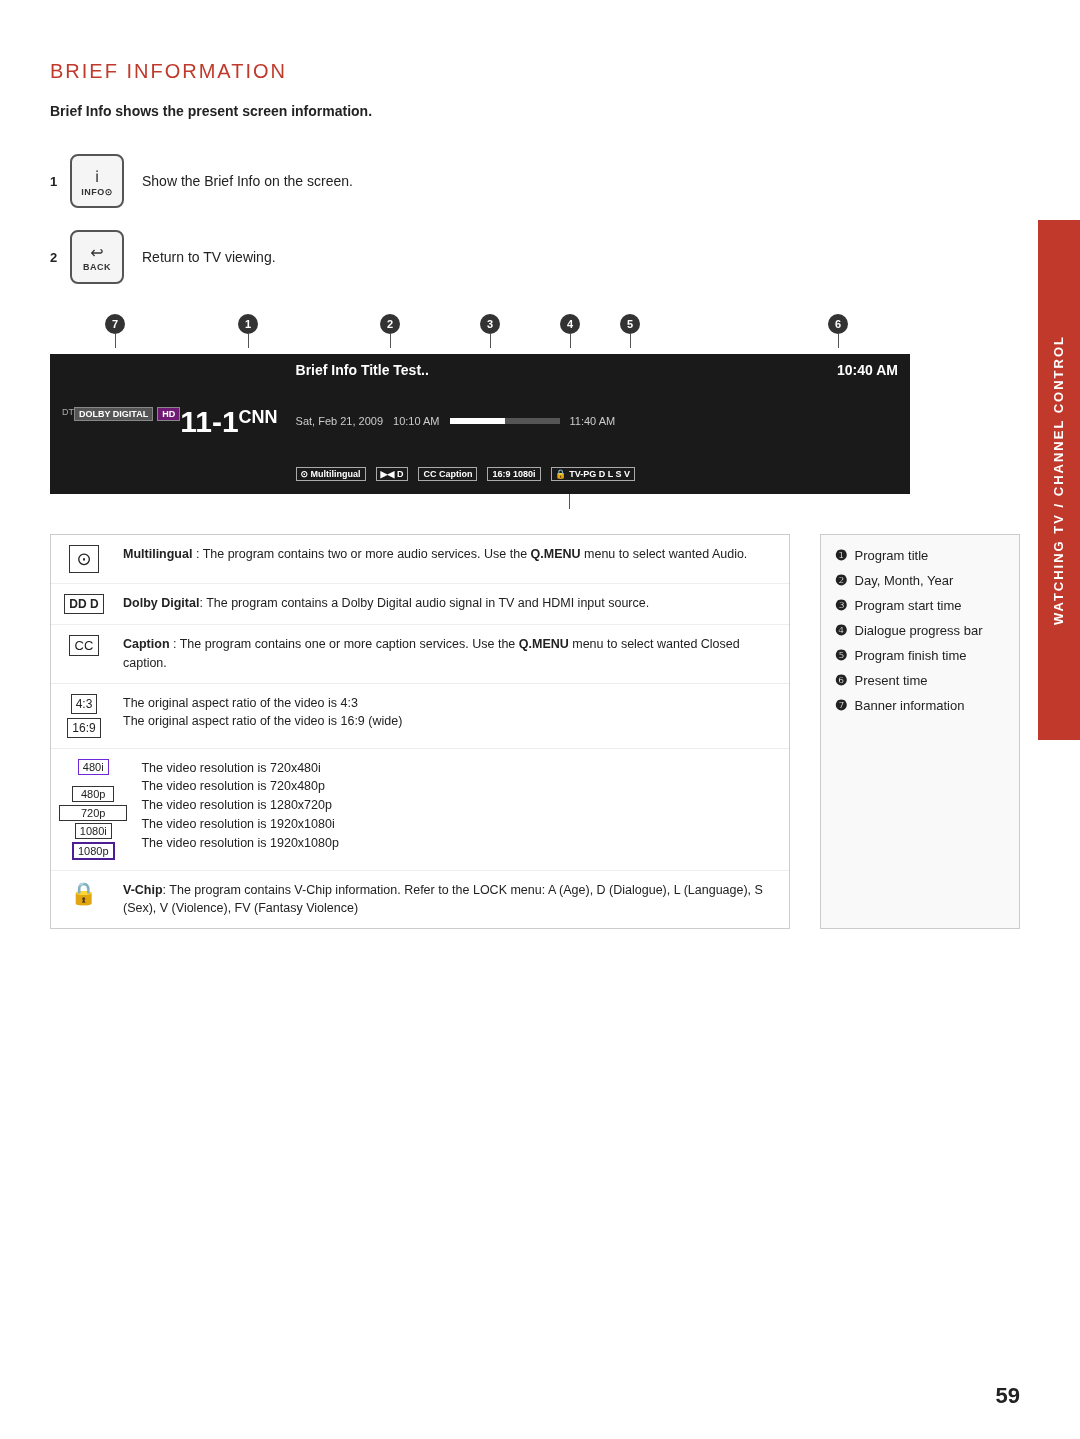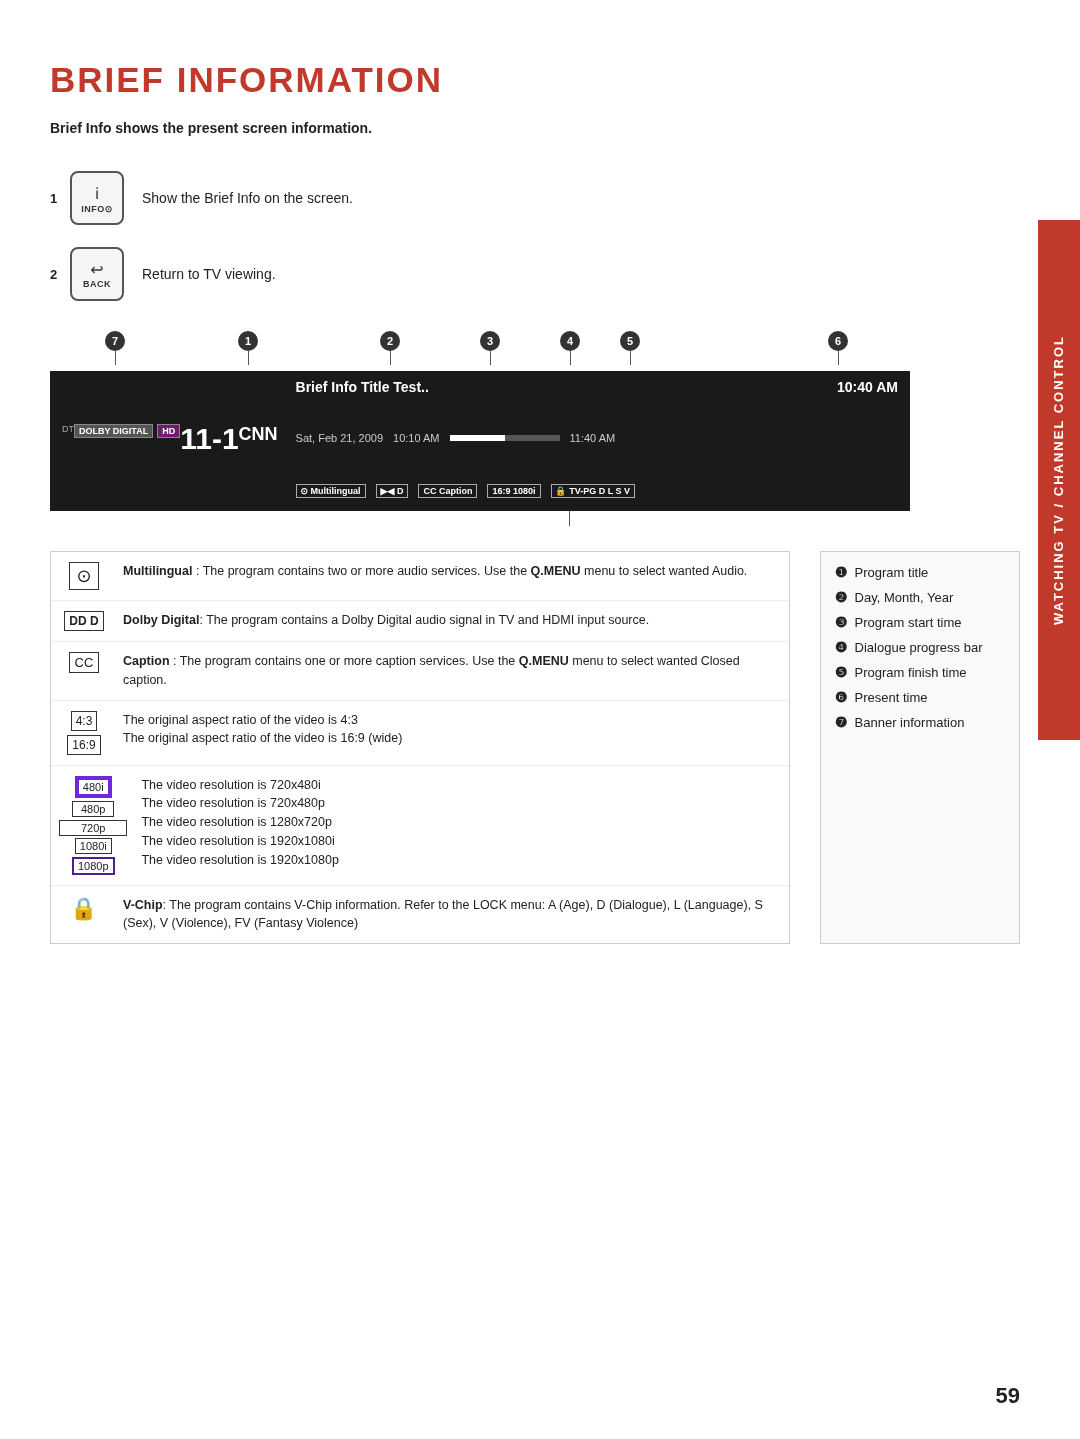--- a/index.html
+++ b/index.html
@@ -50,22 +50,22 @@
     
     .main-content {
       position: absolute;
       left: 50px;
       top: 60px;
       width: 970px;
     }
 
     
     .page-title {
-      font-size: 35px;
-      font-weight: bold;
+      font-size: 20px;
+      font-weight: normal;
       color: #c0392b;
       letter-spacing: 2px;
       text-transform: uppercase;
       margin-bottom: 20px;
     }
 
     .intro-text {
       font-size: 14px;
       font-weight: bold;
       color: #222;
@@ -426,21 +426,21 @@
           <span style="font-size:12px;border:1px solid #333;padding:2px 4px;display:block;">16:9</span>
         </div>
         <div class="text-cell">
           The original aspect ratio of the video is 4:3<br>
           The original aspect ratio of the video is 16:9 (wide)
         </div>
       </div>
 
       <div class="left-table-row">
         <div class="icon-cell">
-          <span style="font-size:11px;border:4px solid #6d28d9;padding:1px 4px;display:block;margin-bottom:1px;">480i</span>
+          <span style="font-size:11px;border:1px solid #6d28d9;padding:1px 4px;display:block;margin-bottom:9px;">480i</span>
           <span style="font-size:11px;border:1px solid #333;padding:1px 8px;display:block;margin-bottom:1px;">480p</span>
           <span style="font-size:11px;border:1px solid #333;padding:1px 21px;display:block;margin-bottom:0;">720p</span>
           <span style="font-size:11px;border:1px solid #333;padding:1px 4px;display:block;margin-bottom:1px;">1080i</span>
           <span style="font-size:11px;border:2px solid #4c1d95;padding:1px 4px;display:block;">1080p</span>
         </div>
         <div class="text-cell">
           The video resolution is 720x480i<br>
           The video resolution is 720x480p<br>
           The video resolution is 1280x720p<br>
           The video resolution is 1920x1080i<br>

